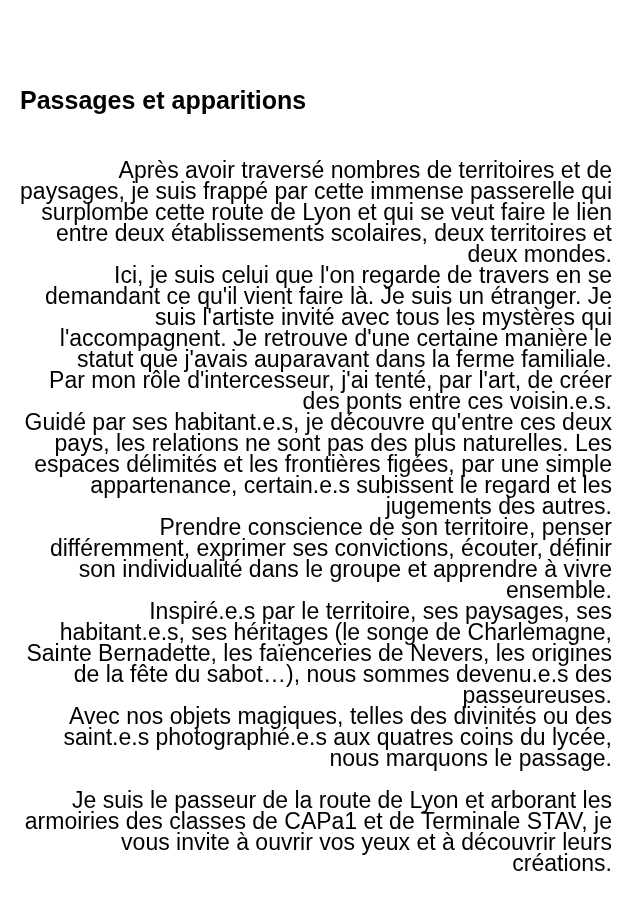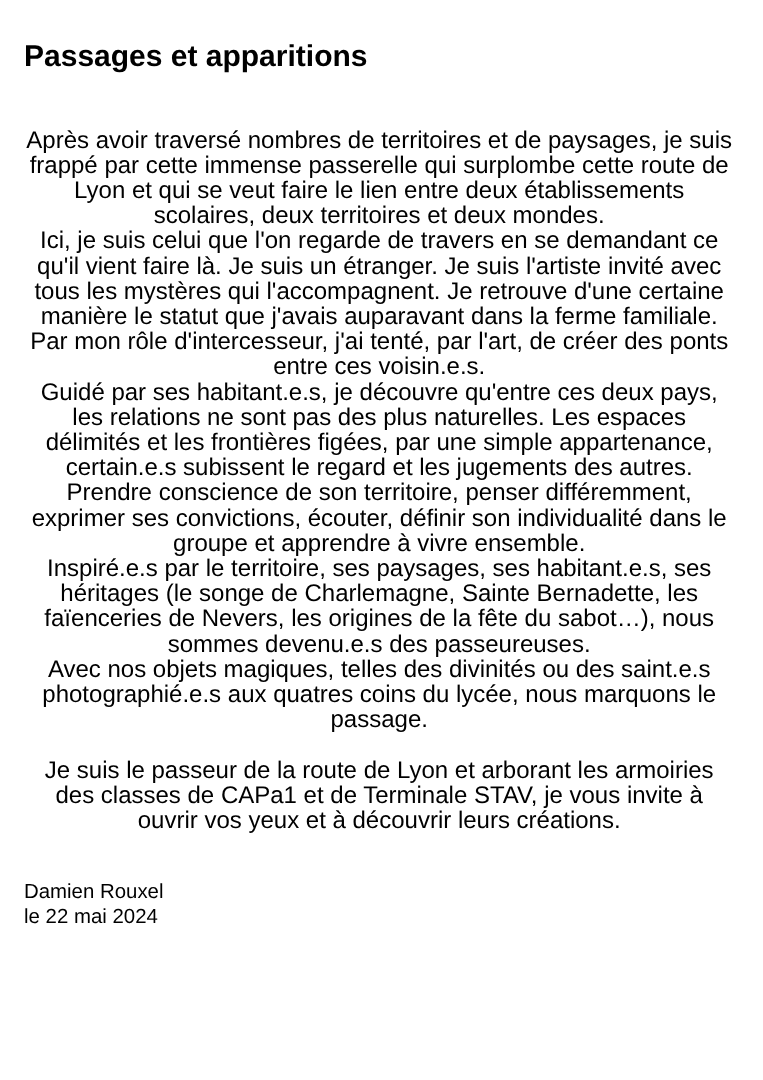--- a/index.html
+++ b/index.html
@@ -6,37 +6,37 @@
     margin: 0;
     padding: 0;
     background: #ffffff;
   }
   .page {
     position: relative;
     width: 636px;
     height: 900px;
     background: #ffffff;
     box-sizing: border-box;
-    padding: 34px 24px 0 20px;
+    padding: 87px 24px 0 20px;
     font-family: "Liberation Sans", sans-serif;
     color: #000000;
     overflow: hidden;
   }
   .title {
     font-size: 25px;
     line-height: 1.1;
     font-weight: bold;
     margin: 0 0 45px 0;
     letter-spacing: 0;
   }
   .body-text p {
-    font-size: 20px;
+    font-size: 23px;
     line-height: 21px;
     margin: 0;
-    text-align: center;
+    text-align: right;
   }
   .body-text p.gap-before {
     margin-top: 21px;
   }
   .signature {
     margin-top: 37px;
     font-size: 17px;
     line-height: 21px;
   }
 </style>

